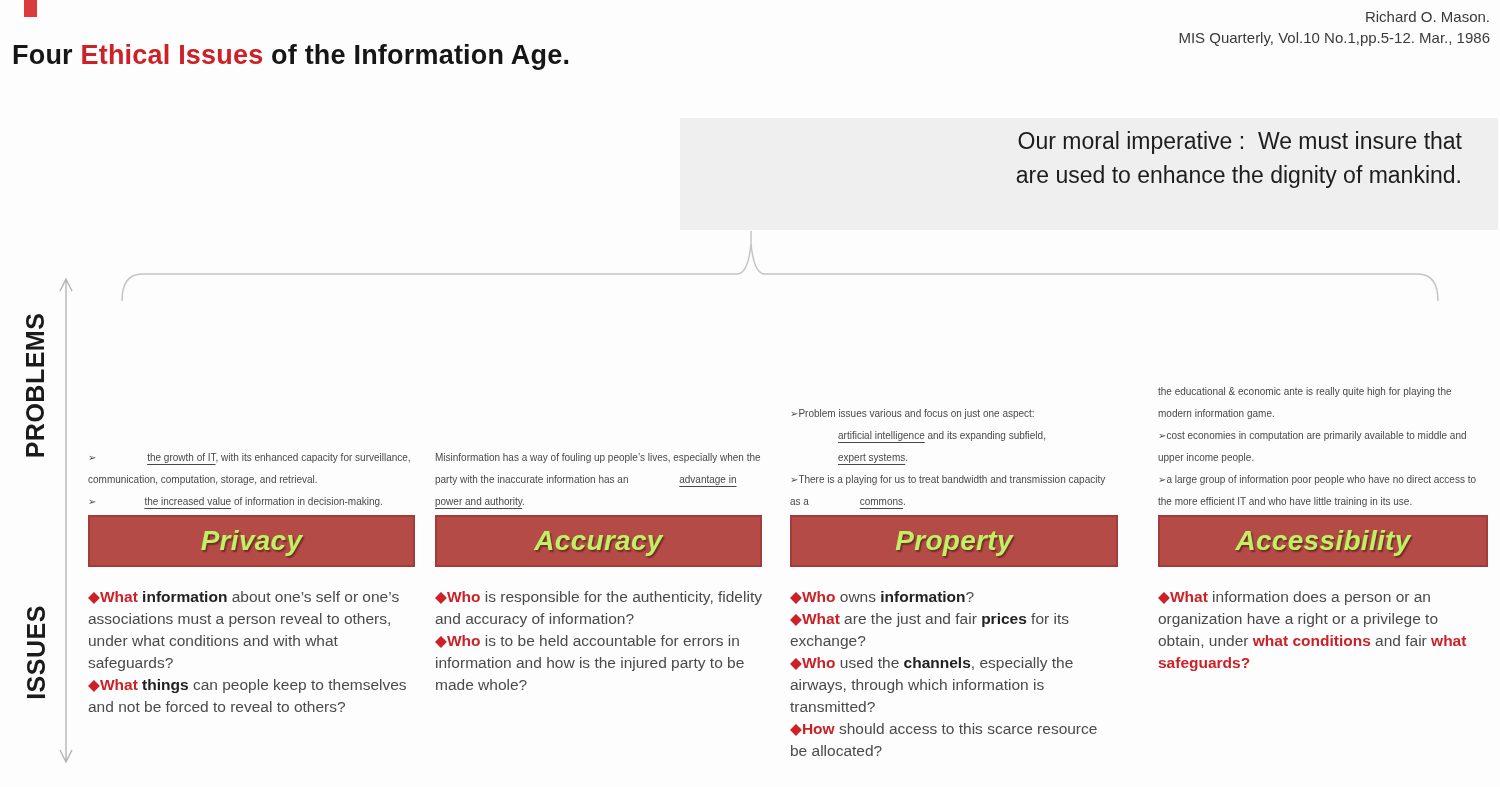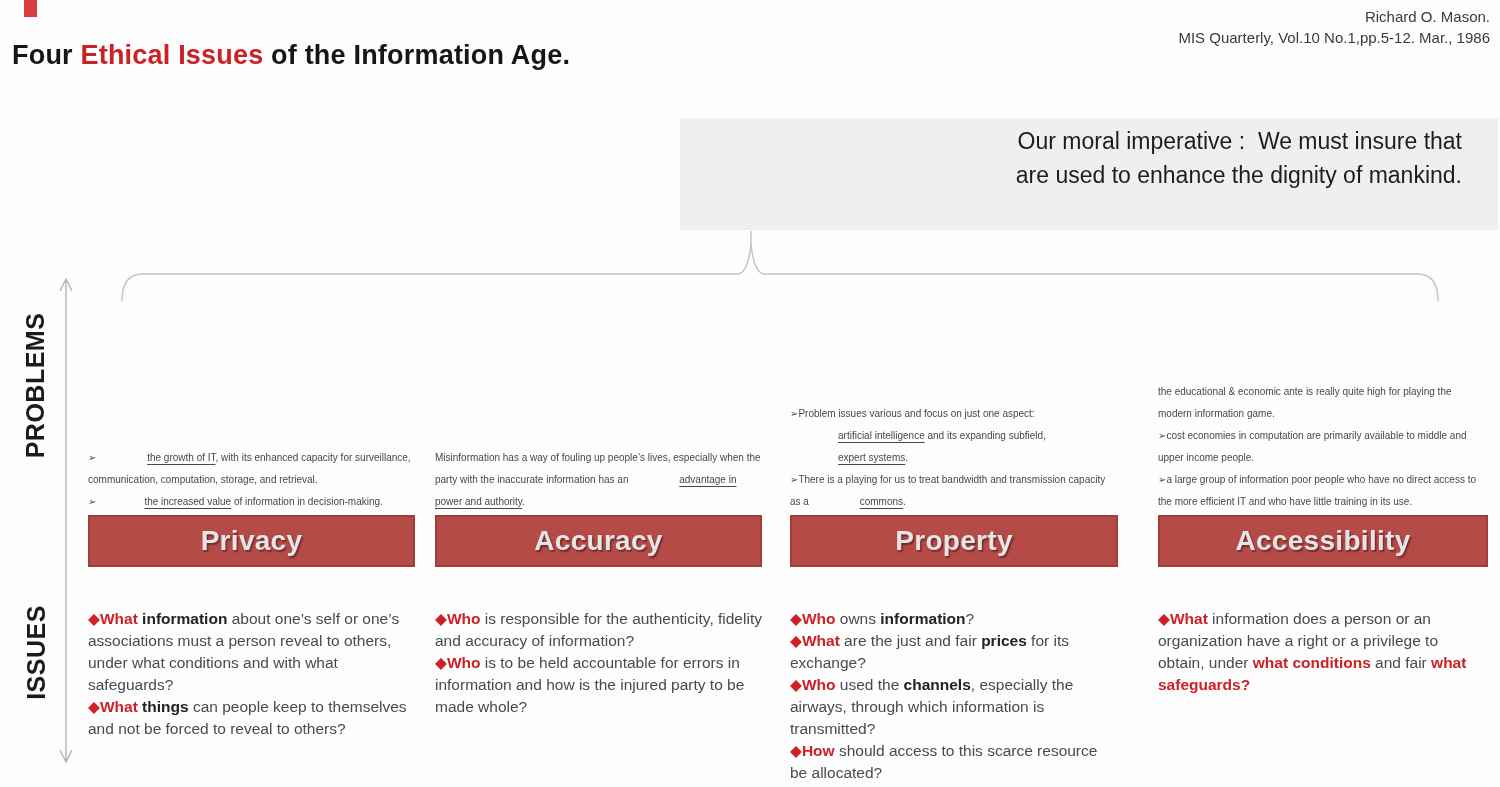--- a/index.html
+++ b/index.html
@@ -29,26 +29,26 @@
 
   .connector,.axis-arrow{position:absolute;left:0;top:0;pointer-events:none;}
 
   .vlabel{position:absolute;left:0;width:72px;display:flex;align-items:center;justify-content:center;}
   .vlabel span{transform:rotate(-90deg);white-space:nowrap;font-weight:700;font-size:25px;color:#1b1b1b;letter-spacing:.5px;}
   .vlabel.problems-pos{top:300px;height:170px;}
   .vlabel.issues-pos{top:572px;height:160px;}
 
   .col{position:absolute;top:0;bottom:0;}
   .problems{position:absolute;left:0;right:0;bottom:274px;color:#484848;font-size:10px;line-height:22px;}
-  .issues{position:absolute;left:0;right:0;top:608px;color:#4a4a4a;font-size:15.5px;line-height:22px;}
+  .issues{position:absolute;left:0;right:0;top:586px;color:#4a4a4a;font-size:15.5px;line-height:22px;}
   .bar{
     position:absolute;left:0;right:0;top:515px;height:52px;background:#b44b47;border:2px solid #a23c39;
     box-sizing:border-box;display:flex;align-items:center;justify-content:center;
   }
-  .bar span{color:#e5e5e5;font-weight:700;font-size:28px;text-shadow:1.5px 1.5px 1.5px rgba(70,15,15,.55);letter-spacing:.3px;}
+  .bar span{color:#bef264;font-weight:700;font-size:28px;text-shadow:1.5px 1.5px 1.5px rgba(70,15,15,.55);letter-spacing:.3px;font-style:italic;}
 </style>
 </head>
 <body>
 
 <div class="canvas">
 
   <div class="corner-mark"></div>
 
   <h1 class="title">
       <p class="rp"><span>Four </span><span class="red">Ethical Issues</span><span> of the Information Age.</span></p>

